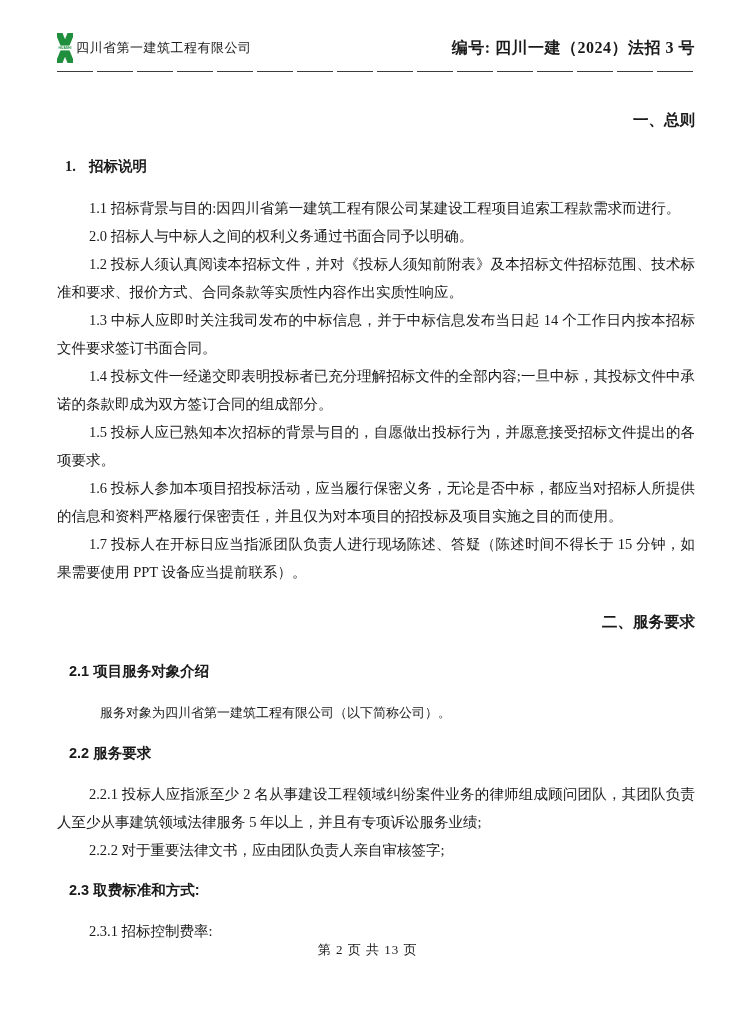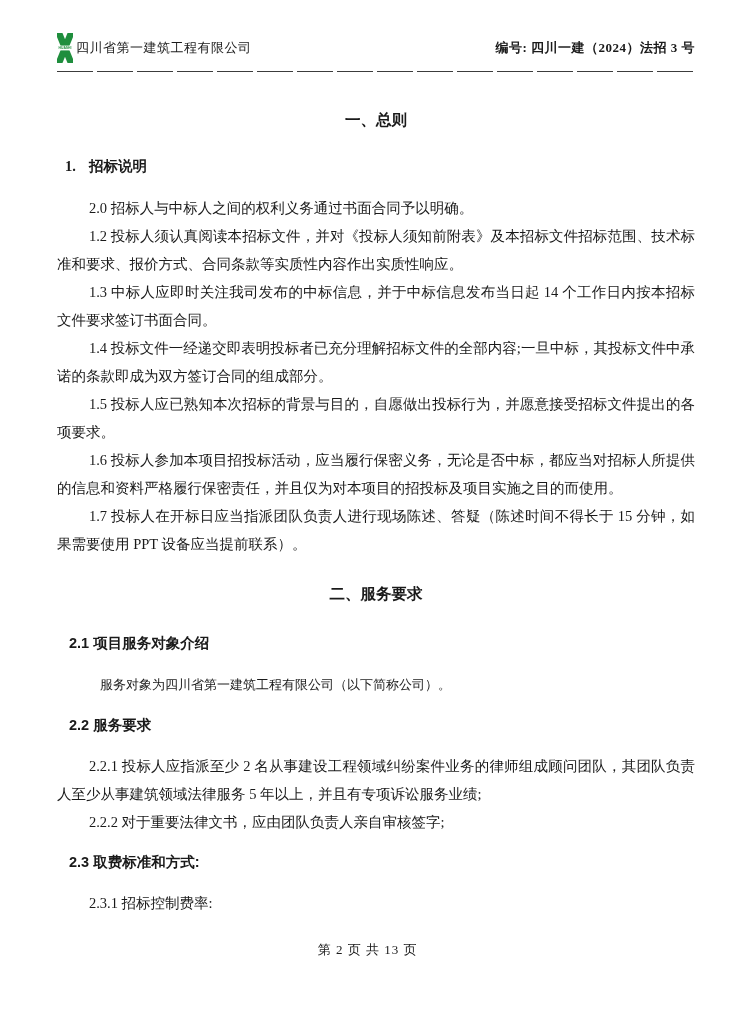--- a/index.html
+++ b/index.html
@@ -11,34 +11,34 @@
     font-family:"Liberation Serif","DejaVu Serif",serif;
     overflow:hidden;
   }
   
   .header {
     position:absolute; left:57px; right:40px; top:33px;
     display:flex; align-items:center;
   }
   .logo { width:16px; height:30px; flex:0 0 auto; margin-right:3px; }
   .company-name { font-size:13px; letter-spacing:0.5px; }
-  .doc-number { margin-left:auto; font-weight:bold; font-size:13px; letter-spacing:0.5px; }
+  .doc-number { margin-left:auto; font-weight:bold; font-size:16px; letter-spacing:0.5px; }
   .header-rule {
     position:absolute; left:57px; right:40px; top:71px; height:1px;
     background:repeating-linear-gradient(90deg,#3c3c3c 0 36px, rgba(0,0,0,0) 36px 40px);
   }
   
   .content { position:absolute; left:57px; right:40px; top:84px; }
   .doc-title {
     margin:0; padding:0;
     font-size:28px; font-weight:bold; letter-spacing:2px;
     line-height:34px;
   }
   .center-heading {
-    text-align:center;
+    text-align:right;
     font-family:"Liberation Sans","DejaVu Sans",sans-serif;
     font-weight:bold; font-size:15.5px;
     margin:25px 0 24px 0; line-height:22px;
     text-indent:0;
   }
   .numbered-heading {
     font-family:"Liberation Sans","DejaVu Sans",sans-serif;
     font-weight:bold; font-size:14.5px;
     margin:0 0 17px 0; padding-left:8px; line-height:22px;
   }
@@ -80,20 +80,21 @@
     <span class="company-name">四川省第一建筑工程有限公司</span>
     <span class="doc-number">编号: 四川一建（2024）法招 3 号</span>
   </div>
 
   <div class="header-rule"></div>
 
   <div class="content">
     <div id="doc-body">
         <div class="center-heading">一、总则</div>
         <div class="numbered-heading"><span class="num">1.</span><span>招标说明</span></div>
+        <div class="paragraph">1.1 招标背景与目的:因四川省第一建筑工程有限公司某建设工程项目追索工程款需求而进行。</div>
         <div class="paragraph">2.0 招标人与中标人之间的权利义务通过书面合同予以明确。</div>
         <div class="paragraph">1.2 投标人须认真阅读本招标文件，并对《投标人须知前附表》及本招标文件招标范围、技术标准和要求、报价方式、合同条款等实质性内容作出实质性响应。</div>
         <div class="paragraph">1.3 中标人应即时关注我司发布的中标信息，并于中标信息发布当日起 14 个工作日内按本招标文件要求签订书面合同。</div>
         <div class="paragraph">1.4 投标文件一经递交即表明投标者已充分理解招标文件的全部内容;一旦中标，其投标文件中承诺的条款即成为双方签订合同的组成部分。</div>
         <div class="paragraph">1.5 投标人应已熟知本次招标的背景与目的，自愿做出投标行为，并愿意接受招标文件提出的各项要求。</div>
         <div class="paragraph">1.6 投标人参加本项目招投标活动，应当履行保密义务，无论是否中标，都应当对招标人所提供的信息和资料严格履行保密责任，并且仅为对本项目的招投标及项目实施之目的而使用。</div>
         <div class="paragraph">1.7 投标人在开标日应当指派团队负责人进行现场陈述、答疑（陈述时间不得长于 15 分钟，如果需要使用 PPT 设备应当提前联系）。</div>
         <div class="center-heading">二、服务要求</div>
         <div class="bold-subhead">2.1 项目服务对象介绍</div>
         <div class="paragraph-indent3">服务对象为四川省第一建筑工程有限公司（以下简称公司）。</div>

